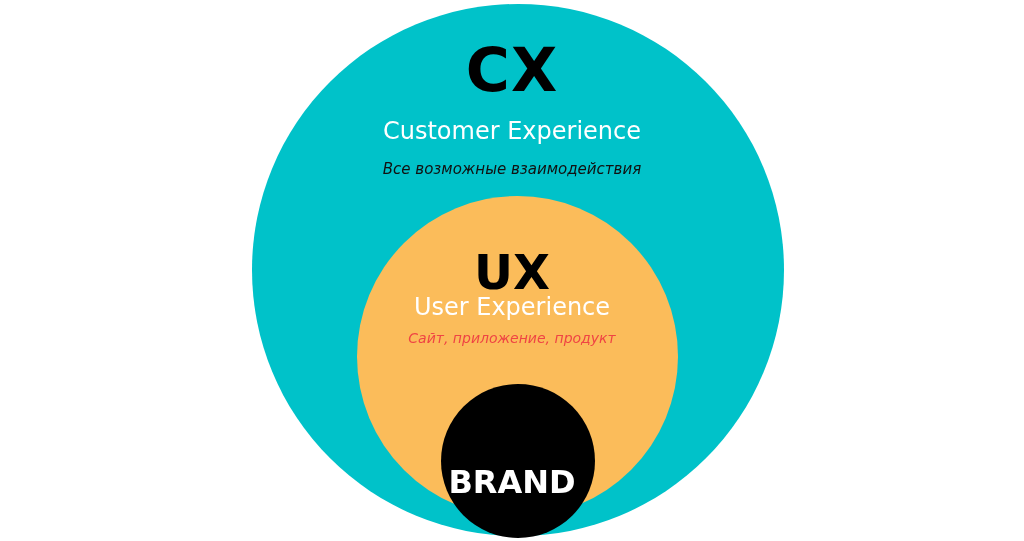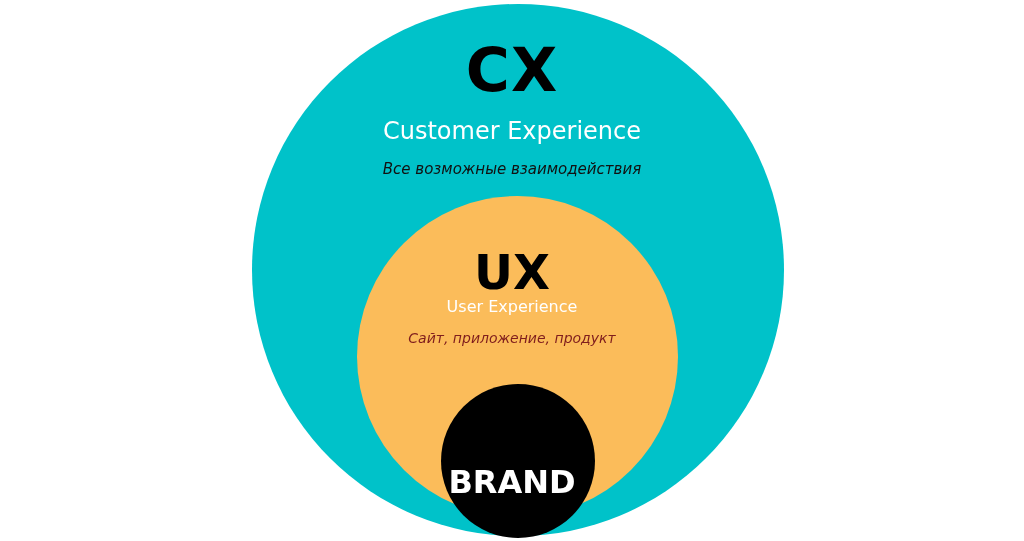--- a/index.html
+++ b/index.html
@@ -10,22 +10,22 @@
   }
   .circle { position: absolute; border-radius: 50%; }
   #outer { left: 252px; top: 4px; width: 532px; height: 532px; background: #00c2c9; }
   #middle { left: 357px; top: 196px; width: 321px; height: 321px; background: #fbbc5a; }
   #inner { left: 441px; top: 384px; width: 154px; height: 154px; background: #000000; }
   .label { position: absolute; left: 0; width: 1024px; text-align: center; white-space: nowrap; }
   #cx-abbr { top: 34px; font-size: 60px; font-weight: bold; color: #000; letter-spacing: 1px; line-height: 72px; }
   #cx-name { top: 116px; font-size: 24px; color: #ffffff; line-height: 30px; }
   #cx-desc { top: 157px; font-size: 15px; font-style: italic; color: #111; line-height: 24px; }
   #ux-abbr { top: 244px; font-size: 48px; font-weight: bold; color: #000; line-height: 56px; }
-  #ux-name { top: 294px; font-size: 16px; color: #ffffff; line-height: 26px; }
-  #ux-desc { top: 328px; font-size: 14px; font-style: italic; color: #7f1d1d; line-height: 20px; }
+  #ux-name { top: 294px; font-size: 24px; color: #ffffff; line-height: 26px; }
+  #ux-desc { top: 328px; font-size: 14px; font-style: italic; color: #ef4444; line-height: 20px; }
   #brand { top: 442px; font-size: 32px; font-weight: bold; color: #ffffff; line-height: 40px; margin-top: 20px; }
 </style>
 </head>
 <body>
 
 <div class="circle" id="outer"></div>
 <div class="circle" id="middle"></div>
 <div class="circle" id="inner"></div>
 
 <div class="label" id="cx-abbr">CX</div>

